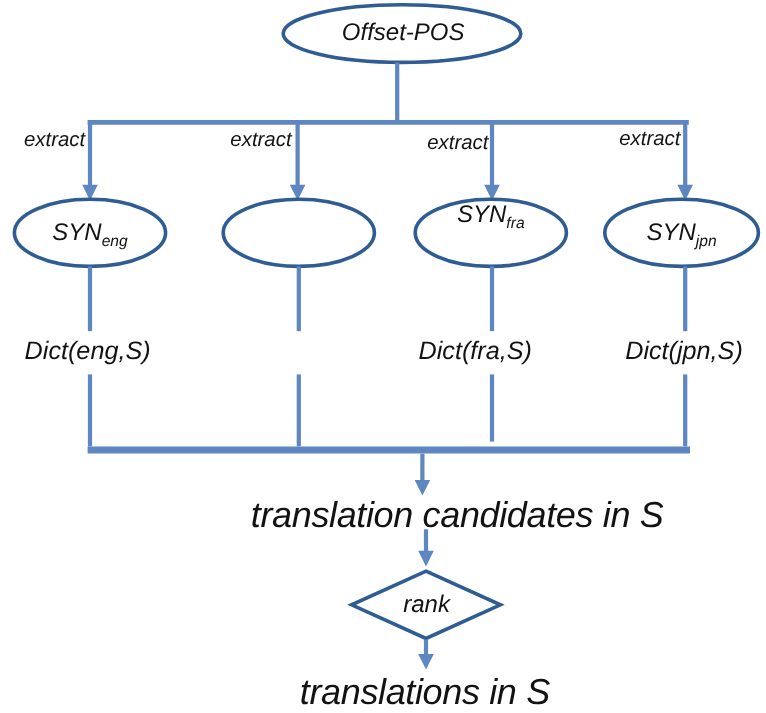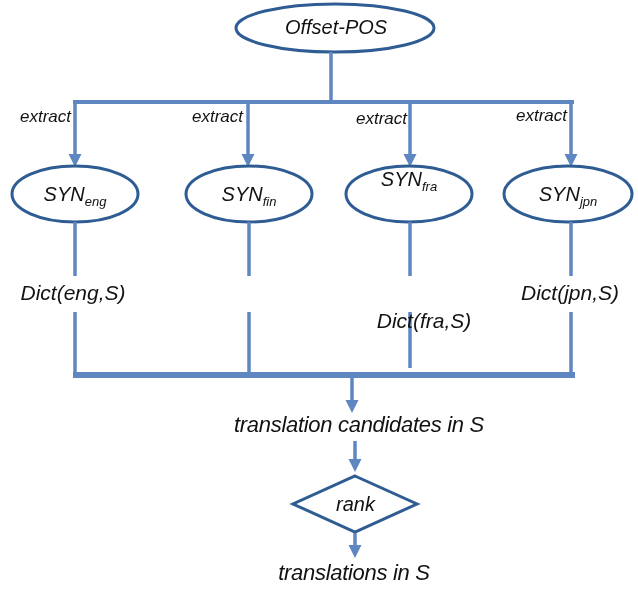--- a/index.html
+++ b/index.html
@@ -26,21 +26,21 @@
   .head{fill:var(--conn);stroke:none;}
   .label{
     position:absolute;
     color:var(--text);
     white-space:nowrap;
     line-height:1.1;
   }
   .node-label{font-size:20px;text-align:center;}
   .extract-label{font-size:17px;text-align:right;width:120px;}
   .dict-label{font-size:21px;text-align:center;width:180px;}
-  .big-label{font-size:22px;text-align:center;letter-spacing:-0.3px;}
+  .big-label{font-size:30px;text-align:center;letter-spacing:-0.3px;}
   .sub{font-size:13px;position:relative;top:5px;letter-spacing:0;}
 </style>
 </head>
 <body>
 
 <div id="stage">
 
   <svg id="diagram-svg" width="638" height="594" viewBox="0 0 638 594">
 
     <ellipse class="shape" cx="335" cy="28" rx="99" ry="24"></ellipse>
@@ -87,26 +87,25 @@
   </svg>
 
   <div class="label node-label" style="left:236px;top:16px;width:200px;">Offset-POS</div>
 
   <div class="label extract-label" style="left:-49px;top:108px;">extract</div>
   <div class="label extract-label" style="left:123px;top:108px;">extract</div>
   <div class="label extract-label" style="left:287px;top:110px;">extract</div>
   <div class="label extract-label" style="left:447px;top:107px;">extract</div>
 
   <div class="label node-label" style="left:-15px;top:183px;width:180px;"><span>SYN</span><span class="sub">eng</span></div>
-  <div class="label node-label" style="left:159px;top:183px;width:180px;"><span>SYN</span><span class="sub">fin</span></div>
   <div class="label node-label" style="left:319px;top:168px;width:180px;"><span>SYN</span><span class="sub">fra</span></div>
   <div class="label node-label" style="left:478px;top:183px;width:180px;"><span>SYN</span><span class="sub">jpn</span></div>
 
   <div class="label dict-label" style="left:-17px;top:281px;">Dict(eng,S)</div>
-  <div class="label dict-label" style="left:334px;top:281px;margin-top:28px;">Dict(fra,S)</div>
+  <div class="label dict-label" style="left:306px;top:281px;">Dict(fra,S)</div>
   <div class="label dict-label" style="left:480px;top:281px;">Dict(jpn,S)</div>
 
   <div class="label big-label" style="left:209px;top:413px;width:300px;">translation candidates in S</div>
 
   <div class="label big-label" style="left:204px;top:561px;width:300px;">translations in S</div>
 
   <div class="label node-label" style="left:293px;top:493px;width:125px;">rank</div>
 
 </div>
 

